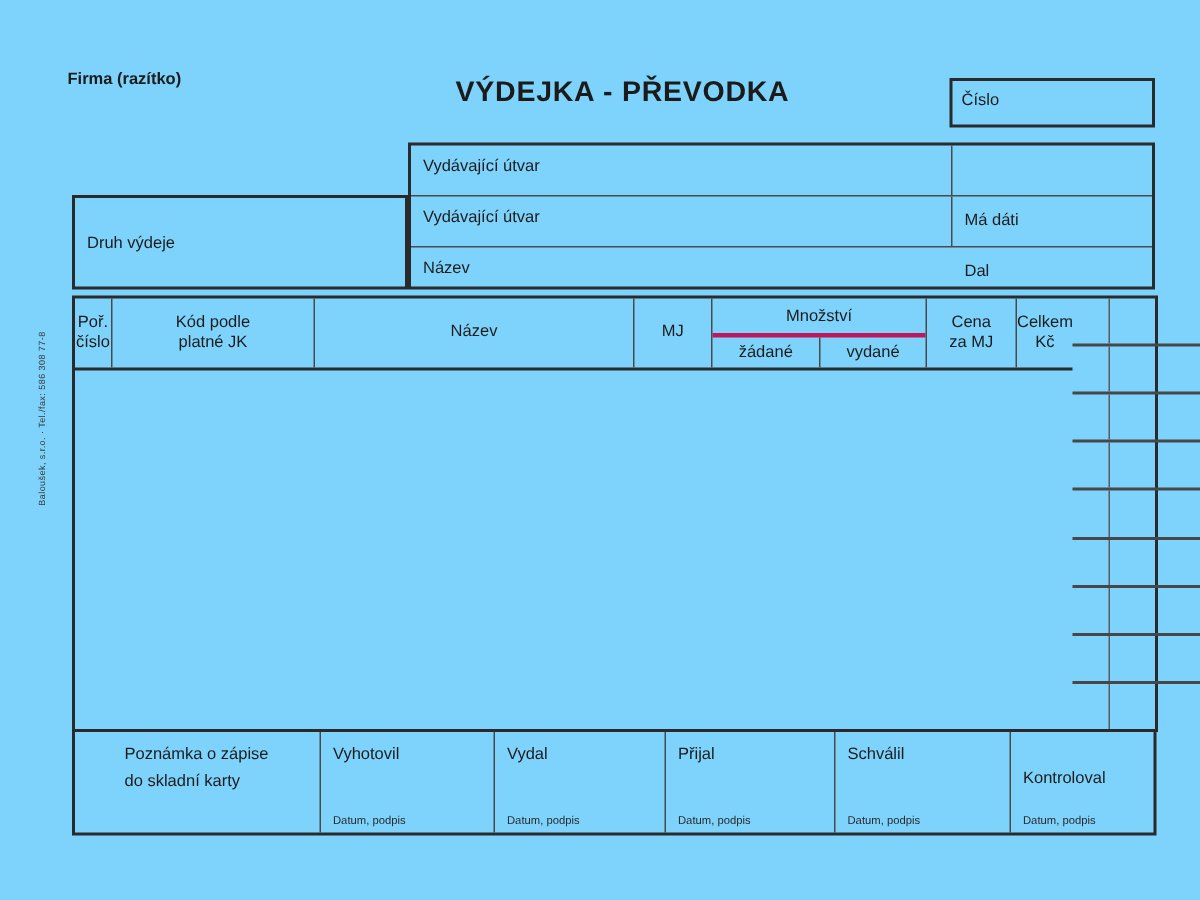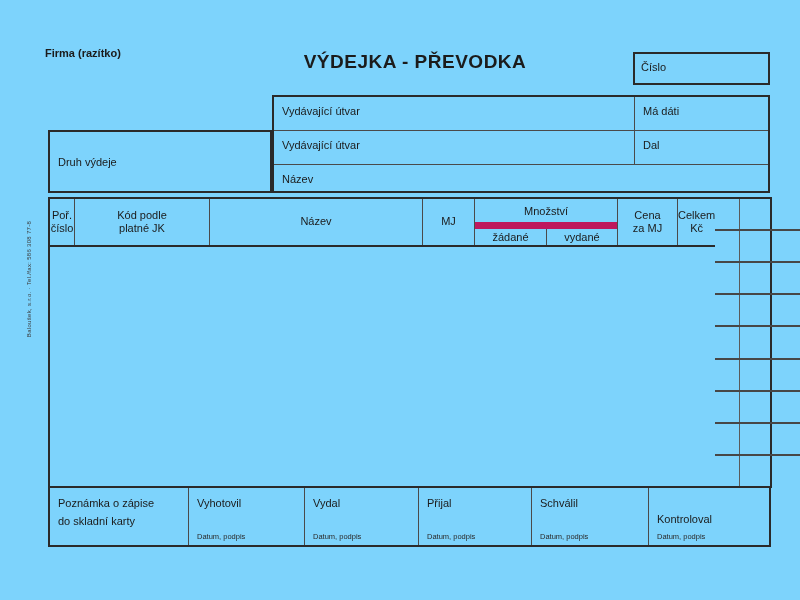--- a/index.html
+++ b/index.html
@@ -16,52 +16,52 @@
   .cislo-box { position:absolute; left:633px; top:52px; width:137px; height:33px;
                border:2px solid #2a2a2a; padding:3px 6px; }
 
   
   .info-box { position:absolute; left:272px; top:95px; width:498px; height:98px;
               border:2px solid #2a2a2a; display:flex; flex-direction:column; }
   .info-row { display:flex; border-bottom:1px solid #4a4a4a; height:34px; }
   .info-row.last { border-bottom:none; flex:1; }
   .info-cell { padding:4px 8px; }
   .info-cell.left { width:361px; border-right:1px solid #4a4a4a; }
-  .info-cell.right { flex:1; }
+  .info-cell.right { flex:1;margin-top:36px; }
   .info-cell.full { flex:1; }
   .druh-box { position:absolute; left:48px; top:130px; width:224px; height:63px;
               border:2px solid #2a2a2a; padding:20px 8px; }
 
   
   .grid { position:absolute; left:48px; top:197px; width:724px; height:291px;
           border:2px solid #2a2a2a; display:flex; }
   .thead { height:48px; display:flex; border-bottom:2px solid #2a2a2a; }
   .th { display:flex; align-items:center; justify-content:center; text-align:center;
         border-right:1px solid #4a4a4a; white-space:pre-line; font-size:11px; line-height:1.2; }
   .th.nopad-r { border-right:none; }
   .w0{width:25px}.w1{width:135px}.w2{width:213px}.w3{width:52px}
   .w4{width:72px}.w5{width:71px}.w6{width:60px}.w7{flex:1}
   .wq{width:143px}
   .th-qty { display:flex; flex-direction:column; border-right:1px solid #4a4a4a;
             align-items:stretch; justify-content:stretch; }
   .th-qty-top { height:23px; display:flex; align-items:center; justify-content:center;
                 font-size:11px; }
-  .th-qty-bottom { flex:1; display:flex; border-top:7px solid #be185d; }
+  .th-qty-bottom { flex:1; display:flex; border-top:3px solid #be185d; }
   .th-sub { display:flex; align-items:center; justify-content:center; font-size:11px; }
   .th-sub.first { width:72px; border-right:1px solid #4a4a4a; }
   .th-sub.second { flex:1; }
   .tbody { flex:1; display:flex; flex-direction:column; }
   .tb-row { flex:1; display:flex; border-bottom:2px solid #474747; }
   .tb-row:last-child { border-bottom:none; }
   .tb-cell { border-right:1px solid #5a5a5a; }
   .tb-cell.w7 { border-right:none; }
 
   
-  .foot { position:absolute; left:48px; top:486px; width:723px; height:61px;
-          border:2px solid #2a2a2a; display:flex; }
+  .foot { position:absolute; left:48px; top:486px; width:723px; height:71px;
+          border:2px solid #2a2a2a; display:flex;padding-left:25px; }
   .fcell { position:relative; border-right:1px solid #4a4a4a; padding:5px 8px; }
   .fcell:last-child { border-right:none;margin-top:16px; }
   .f0{width:139px}.f1{width:116px}.f2{width:114px}.f3{width:113px}.f4{width:117px}.f5{flex:1}
   .fsub { position:absolute; left:8px; bottom:4px; font-size:7.5px; color:#2a2a2a; }
 
   
   .side-note { position:absolute; left:-31px; top:276px; width:120px;
                transform:rotate(-90deg); transform-origin:center;
                font-size:6px; color:#3a3a3a; text-align:center; letter-spacing:0.3px; }
 </style>

